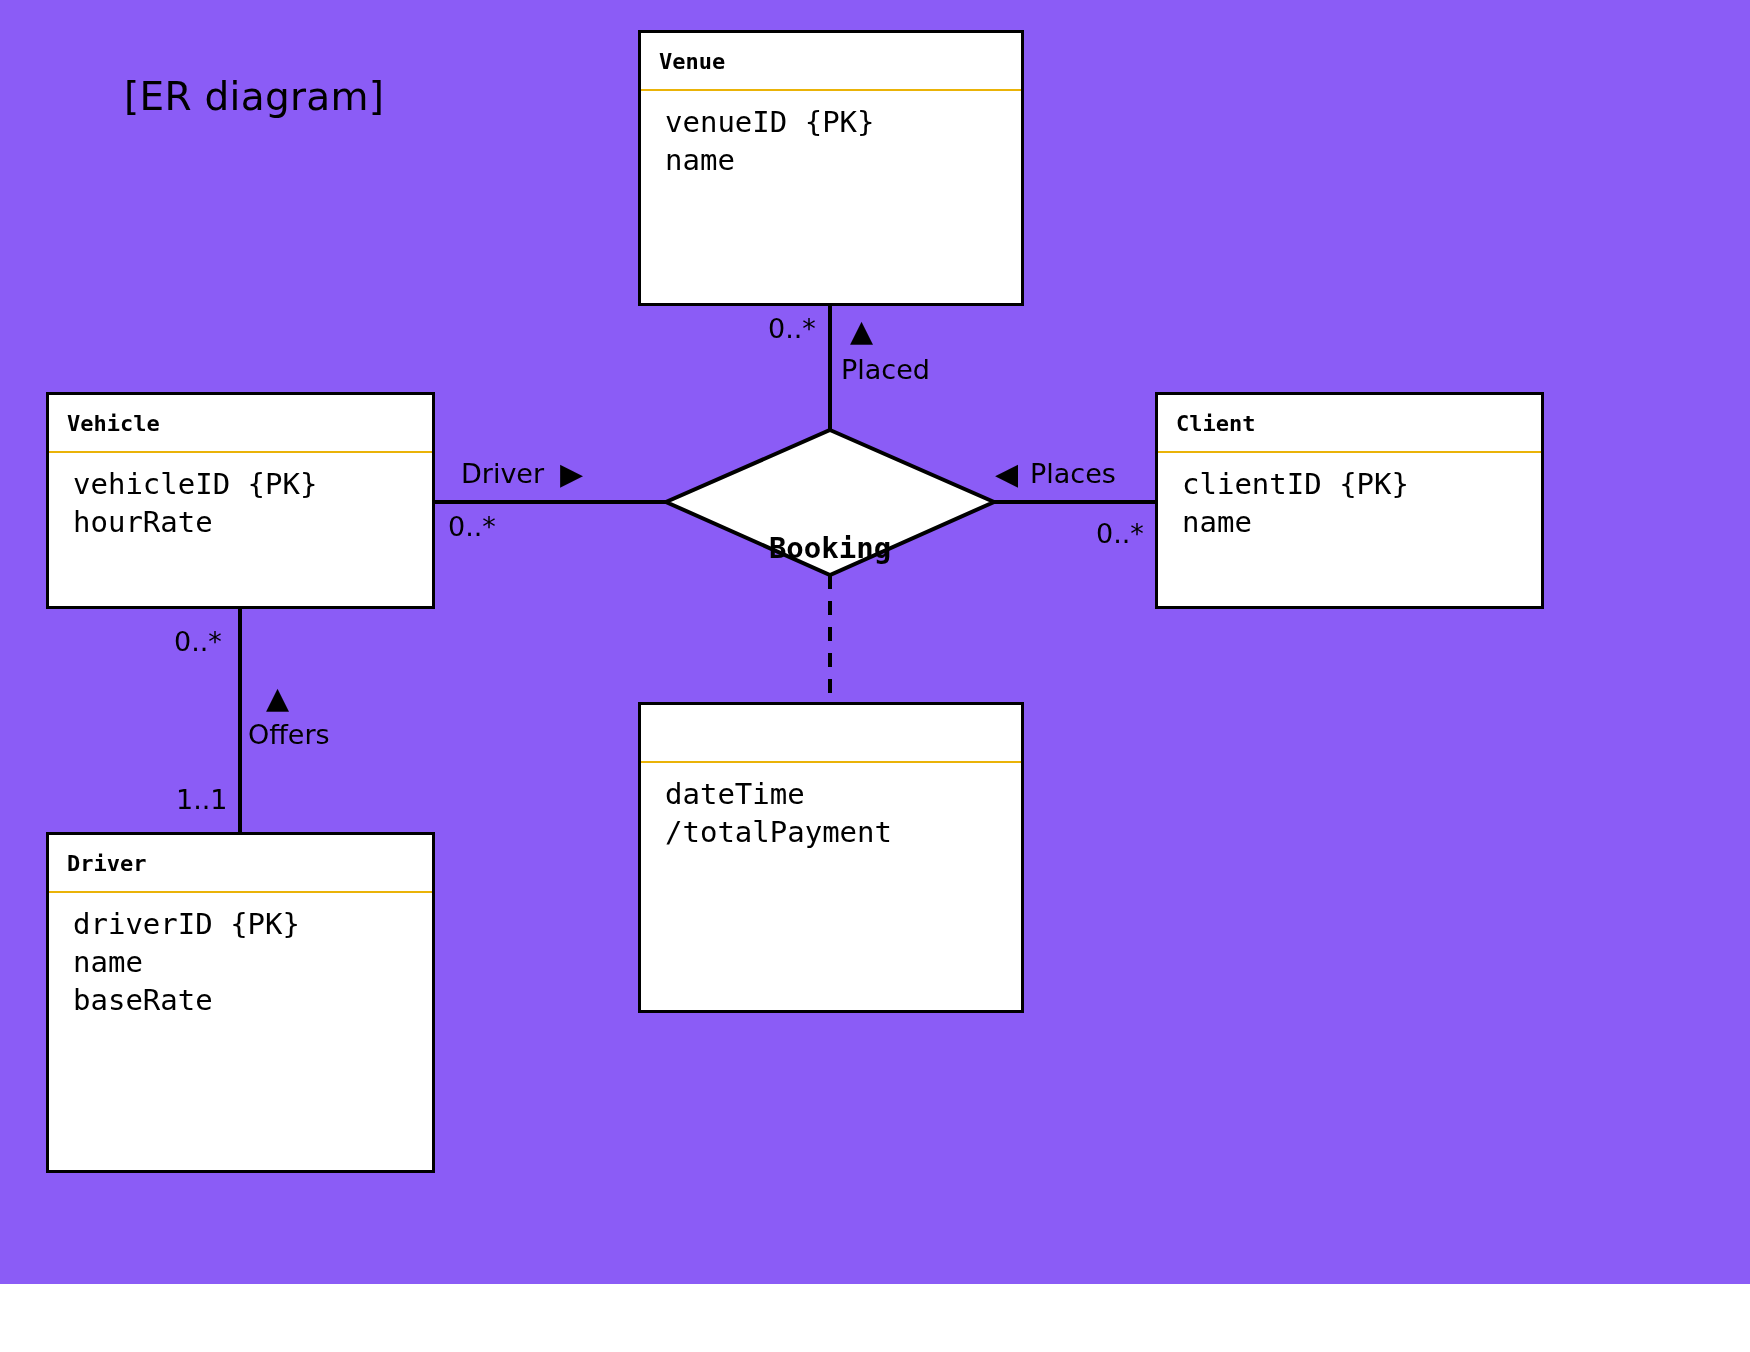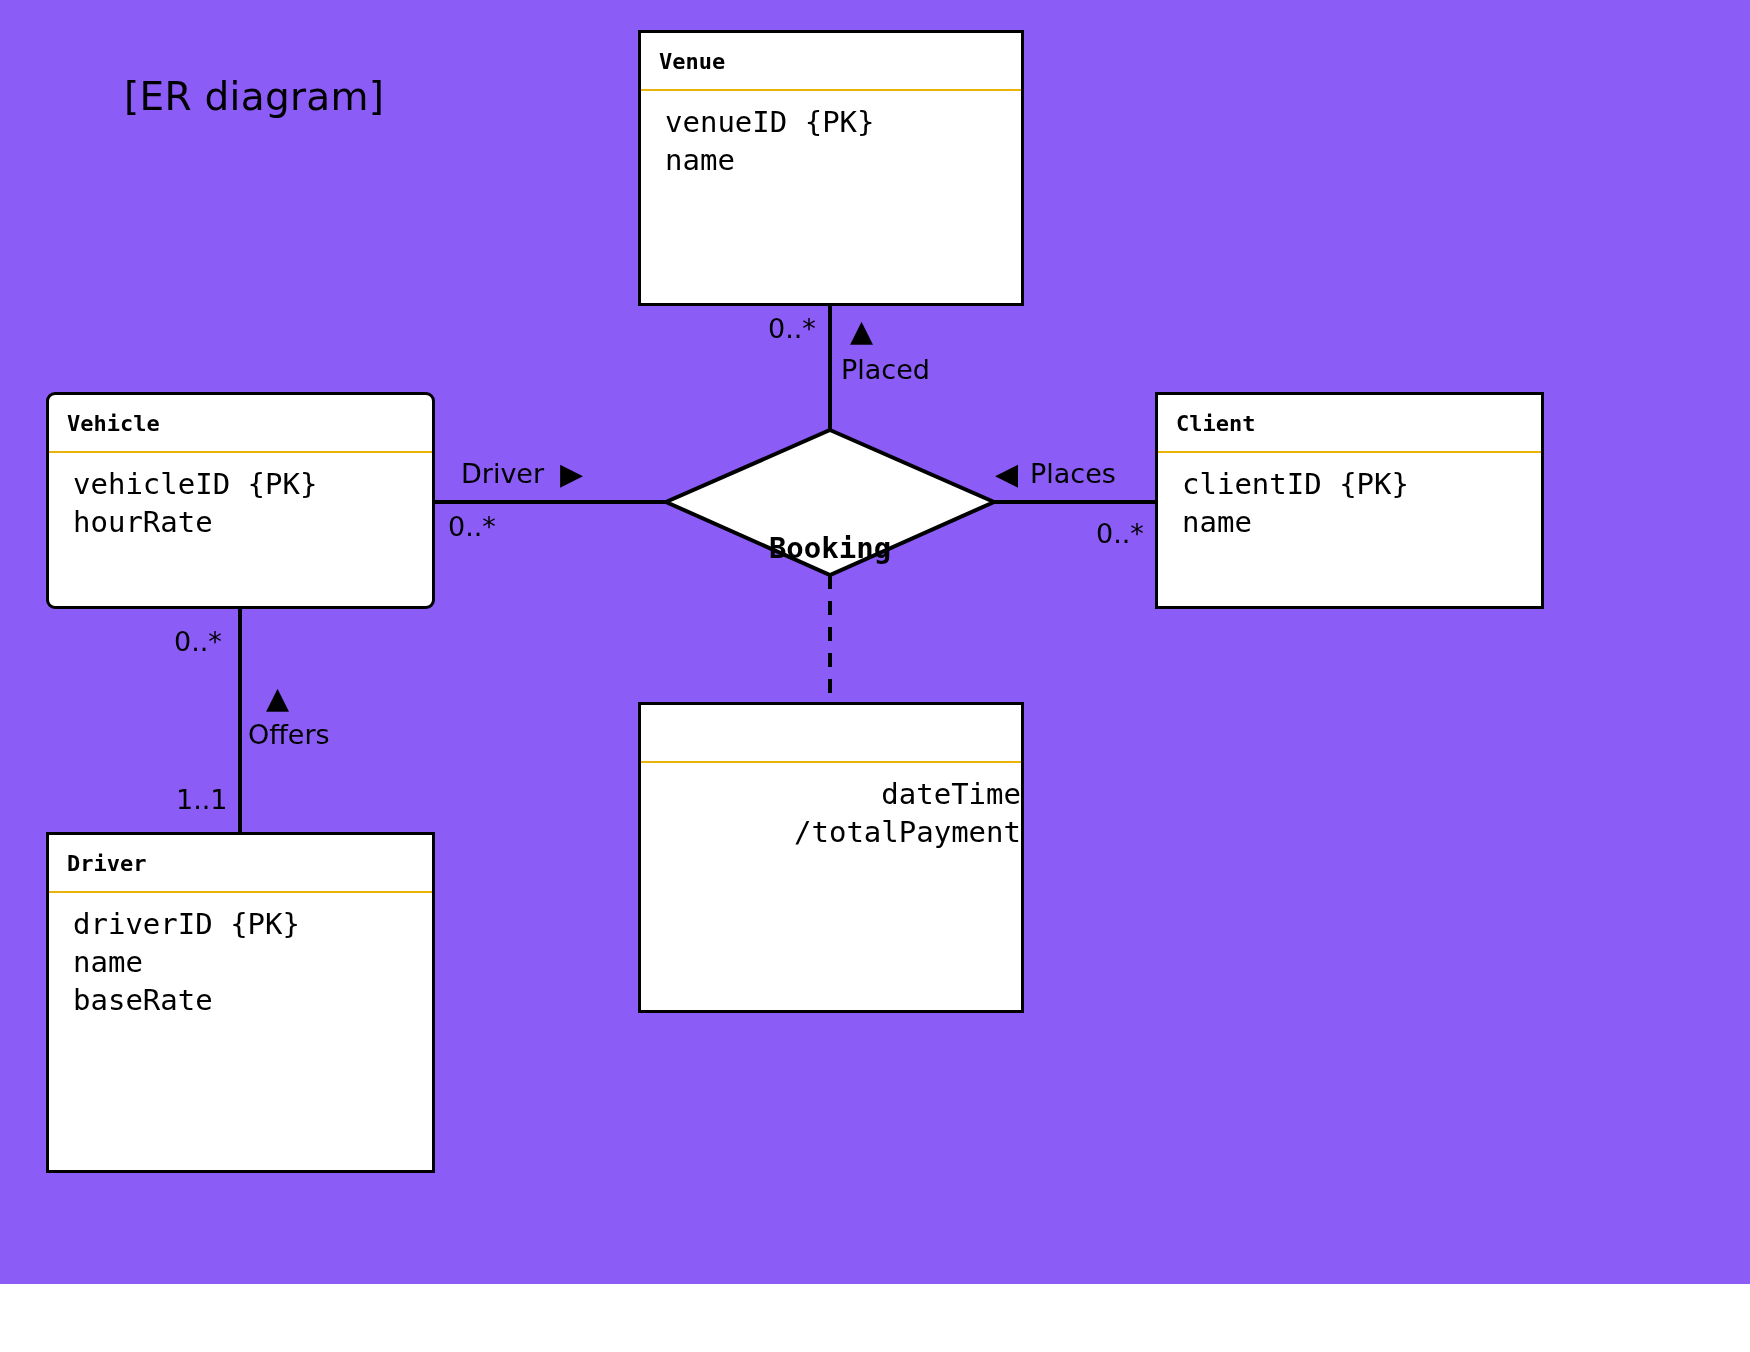--- a/index.html
+++ b/index.html
@@ -119,21 +119,21 @@
   <div class="diagram-title">[ER diagram]</div>
 
   <div class="entity" style="left:638px; top:30px; width:386px; height:276px;">
     <div class="entity-title">Venue</div>
     <div class="entity-attrs">
       <div class="attr">venueID {PK}</div>
       <div class="attr">name</div>
     </div>
   </div>
 
-  <div class="entity" style="left:46px; top:392px; width:389px; height:217px;border-radius:9px;">
+  <div class="entity" style="left:46px; top:392px; width:389px; height:217px;">
     <div class="entity-title">Vehicle</div>
     <div class="entity-attrs">
       <div class="attr">vehicleID {PK}</div>
       <div class="attr">hourRate</div>
     </div>
   </div>
 
   <div class="entity" style="left:1155px; top:392px; width:389px; height:217px;">
     <div class="entity-title">Client</div>
     <div class="entity-attrs">
@@ -144,21 +144,21 @@
 
   <div class="entity" style="left:46px; top:832px; width:389px; height:341px;">
     <div class="entity-title">Driver</div>
     <div class="entity-attrs">
       <div class="attr">driverID {PK}</div>
       <div class="attr">name</div>
       <div class="attr">baseRate</div>
     </div>
   </div>
 
-  <div class="entity" style="left:638px; top:702px; width:386px; height:311px;text-align:right;">
+  <div class="entity" style="left:638px; top:702px; width:386px; height:311px;">
     <div class="entity-title blank"></div>
     <div class="entity-attrs">
       <div class="attr">dateTime</div>
       <div class="attr">/totalPayment</div>
     </div>
   </div>
 
   <div class="diamond-label" style="left:666px; top:487px; width:328px;">Booking</div>
 
   <div class="edge-text" style="left:768px; top:313px;">0..*</div>

